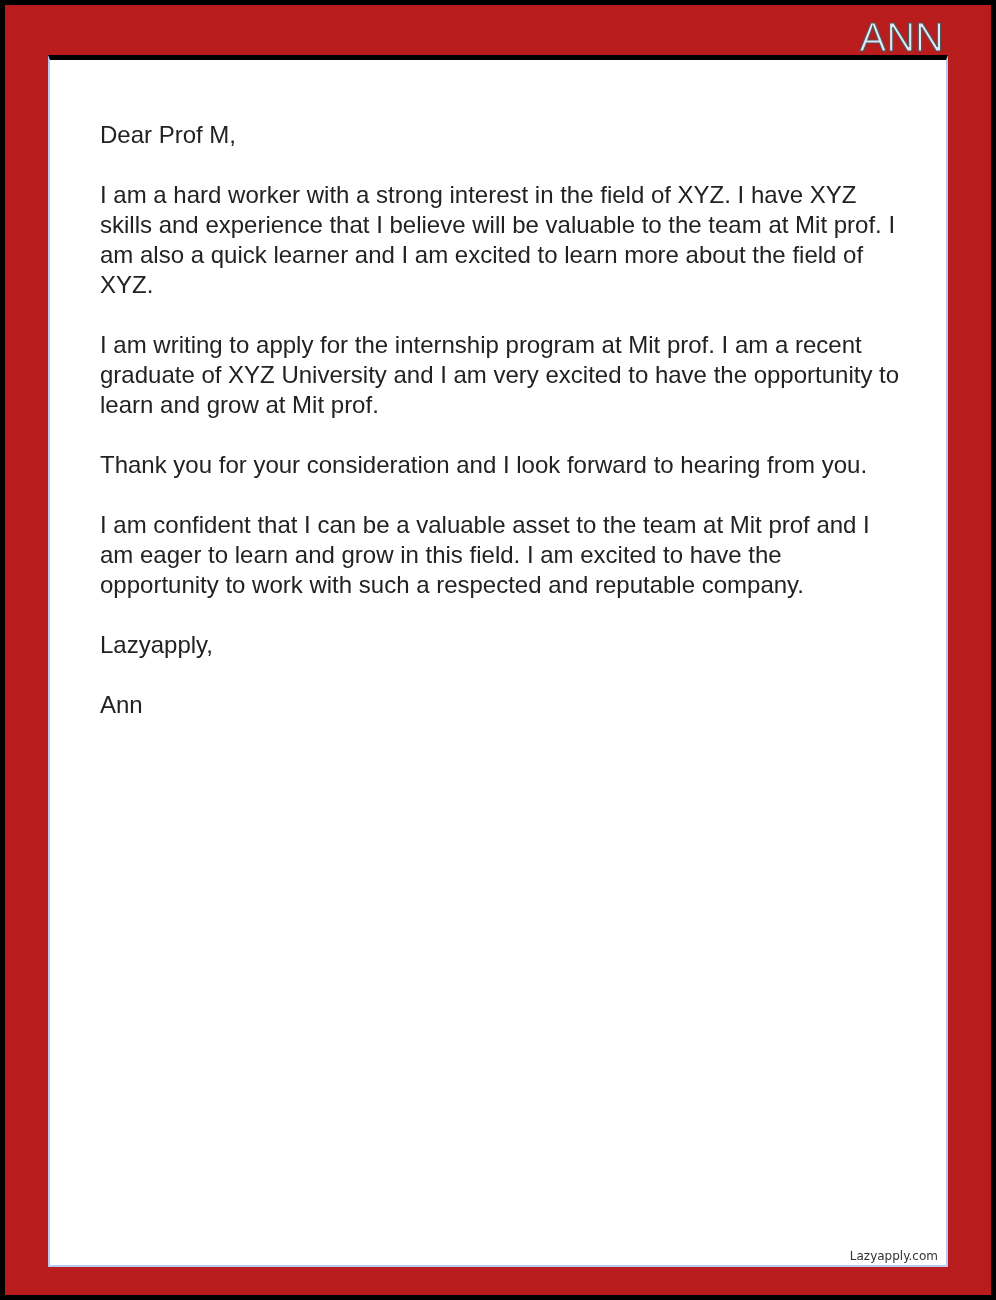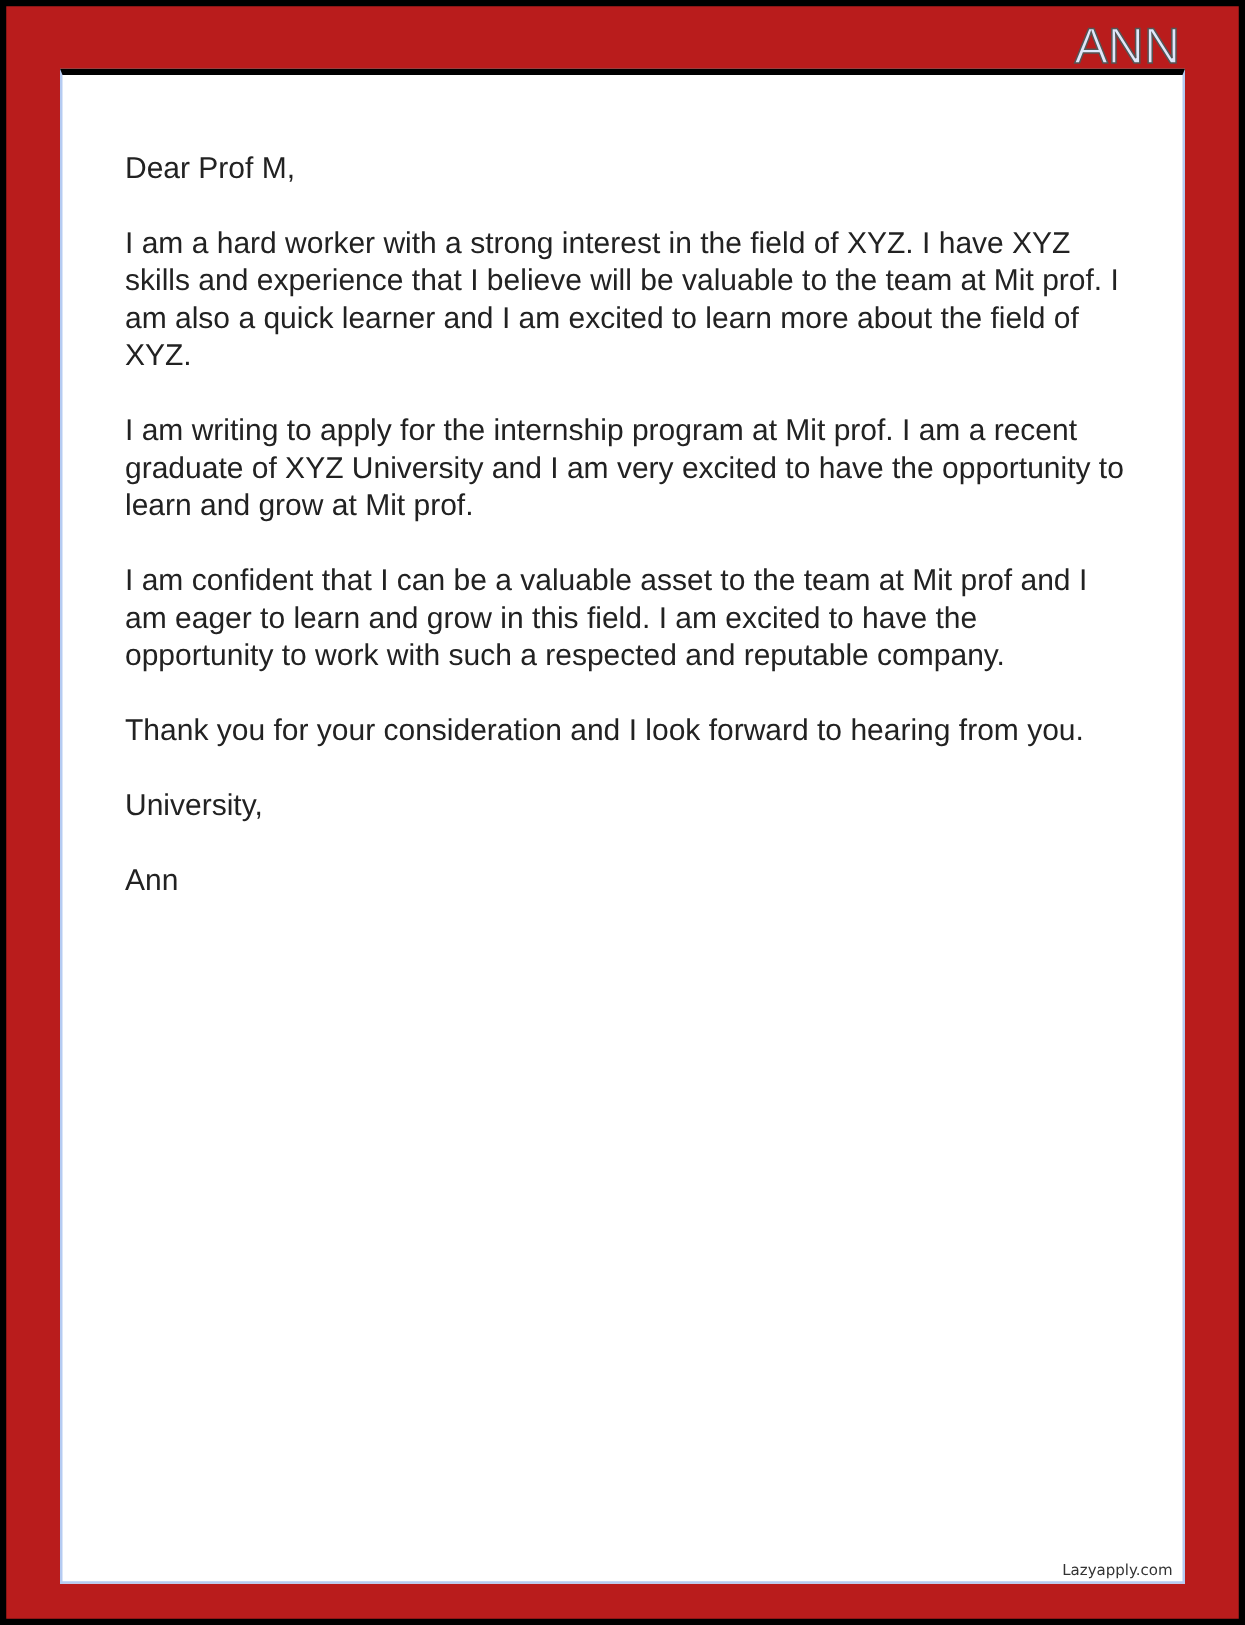--- a/index.html
+++ b/index.html
@@ -64,20 +64,20 @@
 <body>
 
 <div class="frame">
   <div class="monogram">ANN</div>
 
   <div class="page">
     <div class="letter">
       <p>Dear Prof M,</p>
       <p>I am a hard worker with a strong interest in the field of XYZ. I have XYZ skills and experience that I believe will be valuable to the team at Mit prof. I am also a quick learner and I am excited to learn more about the field of XYZ.</p>
       <p>I am writing to apply for the internship program at Mit prof. I am a recent graduate of XYZ University and I am very excited to have the opportunity to learn and grow at Mit prof.</p>
+      <p>Thank you for your consideration and I look forward to hearing from you.</p>
       <p>I am confident that I can be a valuable asset to the team at Mit prof and I am eager to learn and grow in this field. I am excited to have the opportunity to work with such a respected and reputable company.</p>
-      <p>Thank you for your consideration and I look forward to hearing from you.</p>
-      <p>University,</p>
+      <p>Lazyapply,</p>
       <p class="sign">Ann</p>
     </div>
     <div class="footer">Lazyapply.com</div>
   </div>
 </div>
 
 </body></html>

